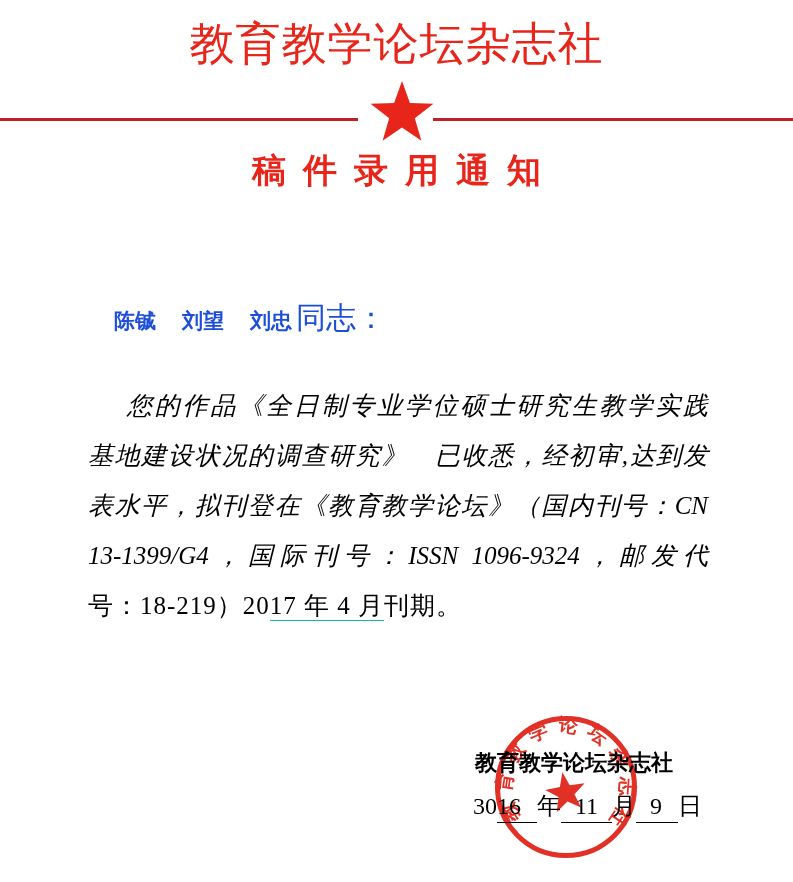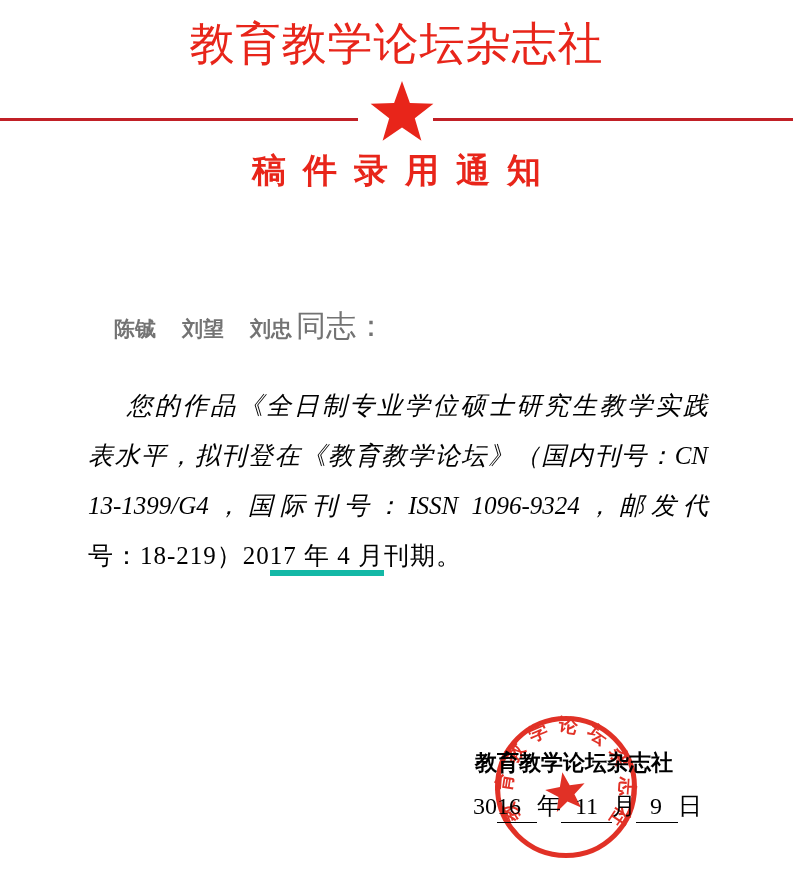--- a/index.html
+++ b/index.html
@@ -24,36 +24,36 @@
   .header-star { position: absolute; left: 367px; top: 79px; width: 70px; height: 70px; }
   .notice-title {
     position: absolute; top: 148px; left: 0; width: 793px;
     text-align: center;
     font-size: 34px; letter-spacing: 17px; text-indent: 17px;
     color: #e8251a; font-weight: 600;
     white-space: nowrap;
   }
   
   .salutation {
-    position: absolute; left: 88px; top: 306px;
-    white-space: nowrap; color: #737373; padding-left: 26px;
+    position: absolute; left: 88px; top: 298px;
+    white-space: nowrap; color: #1d4ed8; padding-left: 26px;
   }
   .recipient { font-size: 21px; font-weight: bold; margin-right: 22px; }
   .recipient.last { margin-right: 0; }
   .salutation-suffix { font-size: 30px; font-weight: 500; }
   
   .body-block {
     position: absolute; left: 88px; top: 381px; width: 620px;
     font-size: 25px; line-height: 50px; color: #000;
   }
   .jline { text-align: justify; text-align-last: justify; white-space: nowrap; font-style: italic; }
   .line-first { text-indent: 39px; }
   .line-natural { letter-spacing: 1px; white-space: nowrap; }
   .line-thanks { text-indent: 59px; white-space: nowrap; }
-  .issue-underline { border-bottom: 6px solid #14b8a6; padding-bottom: 1px; }
+  .issue-underline { border-bottom: 1px solid #14b8a6; padding-bottom: 1px; }
   
   .seal { position: absolute; left: 493px; top: 714px; width: 146px; height: 146px; opacity: 0.92; }
   .signature {
     position: absolute; left: 475px; top: 748px;
     font-size: 22px; font-weight: bold; color: #000; white-space: nowrap;
   }
   .date-line {
     position: absolute; left: 473px; top: 790px;
     font-size: 24px; color: #000; white-space: nowrap;
   }
@@ -79,20 +79,21 @@
 
   <div class="salutation">
     <span class="recipient">陈铖</span>
     <span class="recipient">刘望</span>
     <span class="recipient last">刘忠</span>
     <span class="salutation-suffix">同志：</span>
   </div>
 
   <div class="body-block">
     <div class="jline line-first">您的作品《全日制专业学位硕士研究生教学实践</div>
+    <div class="jline">基地建设状况的调查研究》　已收悉，经初审,达到发</div>
     <div class="jline">表水平，拟刊登在《教育教学论坛》（国内刊号：CN</div>
     <div class="jline">13-1399/G4，国际刊号：ISSN 1096-9324，邮发代</div>
     <div class="line-natural"><span>号：18-219）20</span><span class="issue-underline">17 年 4 月</span><span>刊期。</span></div>
   </div>
 
   <svg class="seal" viewBox="0 0 146 146" aria-hidden="true">
     <circle cx="73" cy="73" r="68.5" fill="none" stroke="#df2014" stroke-width="5"></circle>
     <defs>
       <path id="sealArc" d="M 27.97 104.55 A 55 55 0 1 1 118.03 104.55" fill="none"></path>
     </defs>

